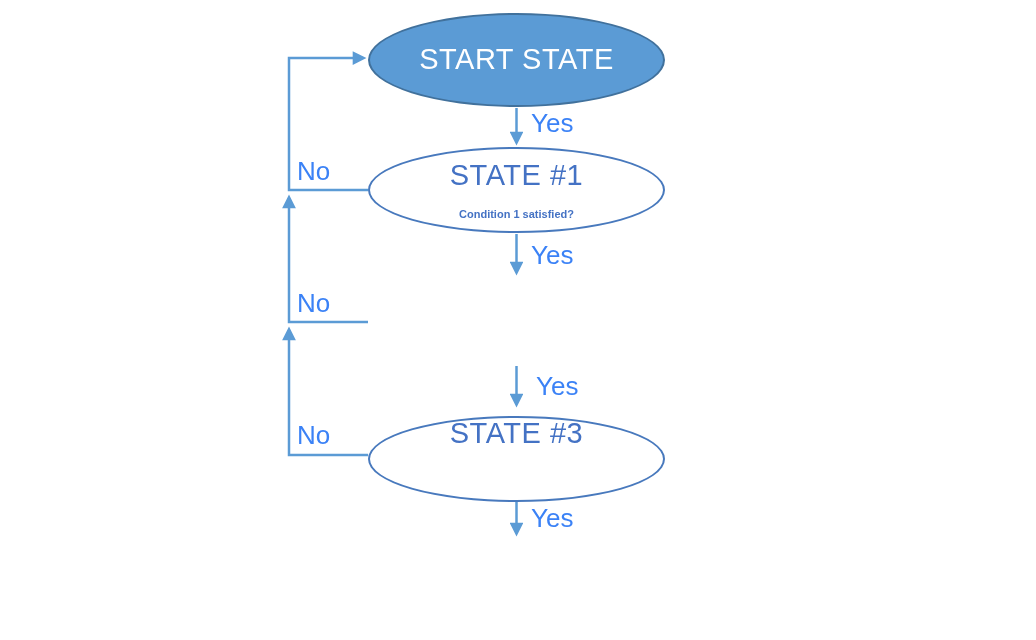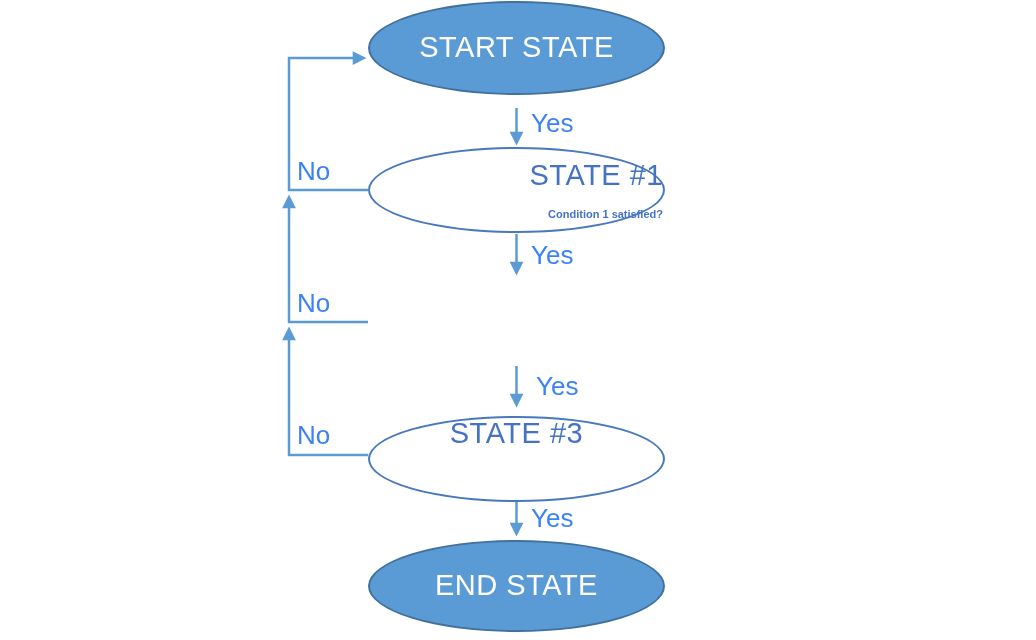--- a/index.html
+++ b/index.html
@@ -59,22 +59,22 @@
   }
   .edge-label {
     position: absolute;
     font-size: 26px;
     color: #3b82f6;
     line-height: 1;
     z-index: 3;
     white-space: nowrap;
   }
   
-  .node-start  { top: 1px;  height: 94px; }
-  .node-state1 { top: 147px; height: 86px; align-items: flex-end; }
+  .node-start  { top: 13px;  height: 94px; }
+  .node-state1 { top: 147px; height: 86px; }
   .node-state2 { top: 279px; height: 86px; }
   .node-state3 { top: 416px; height: 86px; justify-content: space-between; }
   .node-end    { top: 540px; height: 92px; }
   
   .yes-1 { left: 531px; top: 110px; }
   .yes-2 { left: 531px; top: 242px; }
   .yes-3 { left: 536px; top: 373px; }
   .yes-4 { left: 531px; top: 505px; }
   
   .no-1 { left: 297px; top: 158px; }
@@ -110,23 +110,20 @@
   <div class="node state node-state1">
     <div class="node-title">STATE #1</div>
     <div class="node-subtitle">Condition 1 satisfied?</div>
   </div>
 
 
   <div class="node state node-state3">
     <div class="node-title">STATE #3</div>
   </div>
 
-  <div class="node terminal node-end">
-    <div class="node-title">END STATE</div>
-  </div>
 
   <div class="edge-label yes-1">Yes</div>
   <div class="edge-label yes-2">Yes</div>
   <div class="edge-label yes-3">Yes</div>
   <div class="edge-label yes-4">Yes</div>
 
   <div class="edge-label no-1">No</div>
   <div class="edge-label no-2">No</div>
   <div class="edge-label no-3">No</div>
 

